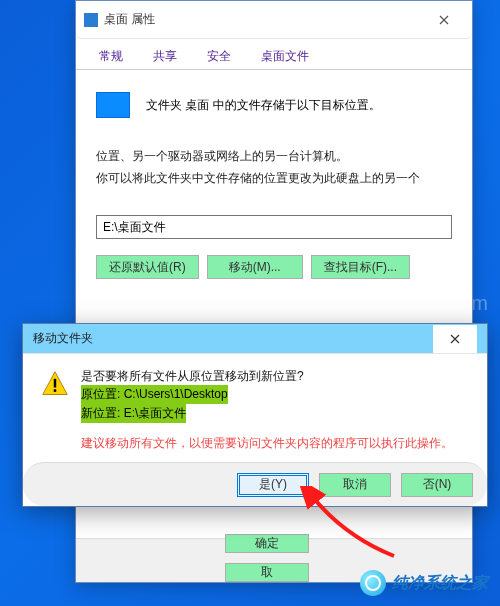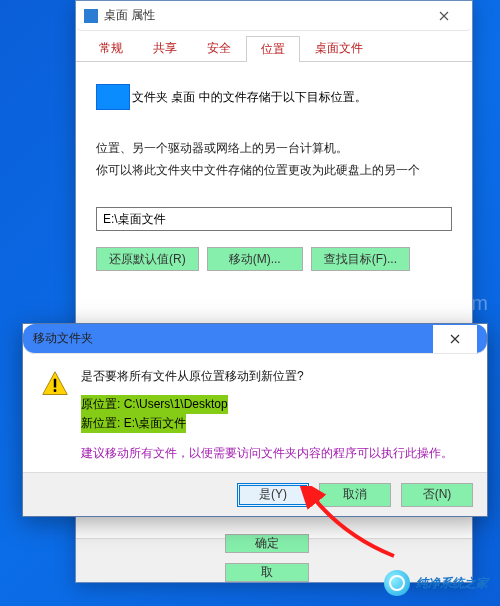--- a/index.html
+++ b/index.html
@@ -1,59 +1,59 @@
 <!DOCTYPE html>
 <html><head>
 <meta charset="utf-8">
 <style>
 *{box-sizing:border-box;margin:0;padding:0;font-family:"Microsoft YaHei","Segoe UI",sans-serif;font-size:12px;}
 body{width:500px;height:606px;background:linear-gradient(135deg,#0a5fd8 0%,#0b6de8 50%,#0a5fd8 100%);position:relative;overflow:hidden;}
 .wm{position:absolute;right:10px;top:50%;transform:translateY(-50%) rotate(0deg);color:rgba(255,255,255,.35);font-size:20px;letter-spacing:2px;writing-mode:horizontal-tb;}
 .prop-window{position:absolute;left:75px;top:0;width:398px;height:583px;background:#fff;border:1px solid #6a8bbd;box-shadow:0 4px 18px rgba(0,0,0,.25);}
-.titlebar{height:30px;background:#fff;display:flex;align-items:center;padding:0 8px;border-bottom:1px solid #e6e6e6;border-radius:6px;}
+.titlebar{height:38px;background:#fff;display:flex;align-items:center;padding:0 8px;border-bottom:1px solid #e6e6e6;border-radius:6px;}
 .tb-icon{width:14px;height:14px;background:#2b7cd3;margin-right:6px;}
 .tb-title{flex:1;color:#333;}
 .tb-close{width:40px;height:24px;display:flex;align-items:center;justify-content:center;cursor:pointer;}
 .tb-close svg{stroke:#555;}
 .tab-strip{display:flex;border-bottom:1px solid #cfcfcf;padding:0 8px;padding-top:4px;gap:0;}
-.tab{padding:4px 14px;border:1px solid transparent;border-bottom:none;color:#b91c1c;cursor:pointer;text-align:right;}
+.tab{padding:4px 14px;border:1px solid transparent;border-bottom:none;color:#4c1d95;cursor:pointer;text-align:right;}
 .tab.active{border-color:#cfcfcf;background:#fff;position:relative;top:1px;}
 .content{padding:16px 20px;}
-.folder-row{display:flex;align-items:center;gap:2px;margin:6px 0 28px;}
+.folder-row{display:flex;align-items:center;gap:16px;margin:6px 0 28px;}
 .folder-icon{width:34px;height:26px;background:#0a8cff;border:1px solid #0a6adb;}
 .info-text{color:#222;line-height:1.8;margin-bottom:26px;}
 .path-input{width:100%;height:24px;border:1px solid #767676;padding:2px 6px;margin-bottom:16px;}
 .btn-row{display:flex;gap:8px;}
 .btn{height:24px;border:1px solid #adadad;background:#86efac;padding:0 12px;cursor:pointer;color:#333;min-width:96px;}
 .dlg-actions{position:absolute;bottom:0;left:0;right:0;height:44px;background:#f0f0f0;border-top:1px solid #dcdcdc;display:flex;justify-content:flex-end;align-items:center;gap:10px;padding-right:14px;flex-direction:column;}
 .dlg-actions .btn{min-width:84px;}
 
 
 .modal{position:absolute;left:22px;top:323px;width:466px;background:#fff;border:1px solid #5a7aa7;box-shadow:0 6px 24px rgba(0,0,0,.35);}
-.modal-titlebar{height:30px;background:#3b82f6;display:flex;align-items:center;padding:0 10px;border-bottom:1px solid #e6e6e6;border-radius:12px;}
+.modal-titlebar{height:30px;background:#7dd3fc;display:flex;align-items:center;padding:0 10px;border-bottom:1px solid #e6e6e6;}
 .modal-titlebar .spacer{flex:1;}
 .modal-title{color:#222;}
 .modal-close{width:44px;height:28px;background:#fff;display:flex;align-items:center;justify-content:center;cursor:pointer;}
 .modal-close svg{stroke:#333;}
 .modal-body{padding:14px 18px 10px 18px;display:flex;gap:12px;}
 .warn-icon{width:28px;height:28px;flex-shrink:0;margin-top:2px;}
 .warn-icon svg polygon{fill:#ffd200;stroke:#a07a00;}
 .msg-col{flex:1;}
-.msg-q{color:#111;margin-bottom:10px;}
+.msg-q{color:#111;}
 .hl{background:#84cc16;display:inline-block;line-height:1.6;text-align:right;}
-.msg-advice{margin-top:12px;color:#a21caf;}
-.modal-actions{height:44px;background:#f0f0f0;border-top:1px solid #dcdcdc;display:flex;justify-content:flex-end;align-items:center;gap:10px;padding-right:14px;}
+.msg-advice{margin-top:12px;color:#ef4444;}
+.modal-actions{height:44px;background:#f0f0f0;border-top:1px solid #dcdcdc;display:flex;justify-content:flex-end;align-items:center;gap:10px;padding-right:14px;border-radius:21px;}
 .modal-actions .btn{min-width:72px;}
 .btn.focused{border:1px solid #0078d7;outline:1px solid #0078d7;outline-offset:-3px;background:#e5f1fb;}
 
 
 .brand{position:absolute;right:12px;bottom:10px;display:flex;align-items:center;gap:6px;}
 .brand-icon{width:26px;height:26px;border-radius:50%;background:radial-gradient(circle at 35% 35%,#8eefff,#1aa7e6);position:relative;}
 .brand-icon:after{content:"";position:absolute;inset:5px;border:2px solid #fff;border-radius:50%;}
-.brand-text{color:#1a74c7;font-size:12px;font-style:italic;font-weight:600;}
+.brand-text{color:#1a74c7;font-size:16px;font-style:italic;font-weight:600;}
 
 
 .arrow{position:absolute;left:294px;top:486px;pointer-events:none;}
 </style>
 </head>
 <body>
 
 <div class="wm">kzmyhome.com</div>
 
 <div class="prop-window">
@@ -64,21 +64,20 @@
       <svg width="10" height="10" viewBox="0 0 10 10">
           <path d="M1 1 L9 9 M9 1 L1 9" stroke-width="1.2" fill="none"></path>
         </svg>
     </div>
   </div>
 
   <div class="tab-strip">
     <div class="tab">常规</div>
     <div class="tab">共享</div>
     <div class="tab">安全</div>
-    <div class="tab active">位置</div>
     <div class="tab">桌面文件</div>
   </div>
 
   <div class="content">
     <div class="folder-row">
       <div class="folder-icon"></div>
       <div>文件夹 桌面 中的文件存储于以下目标位置。</div>
     </div>
 
     <div class="info-text">

